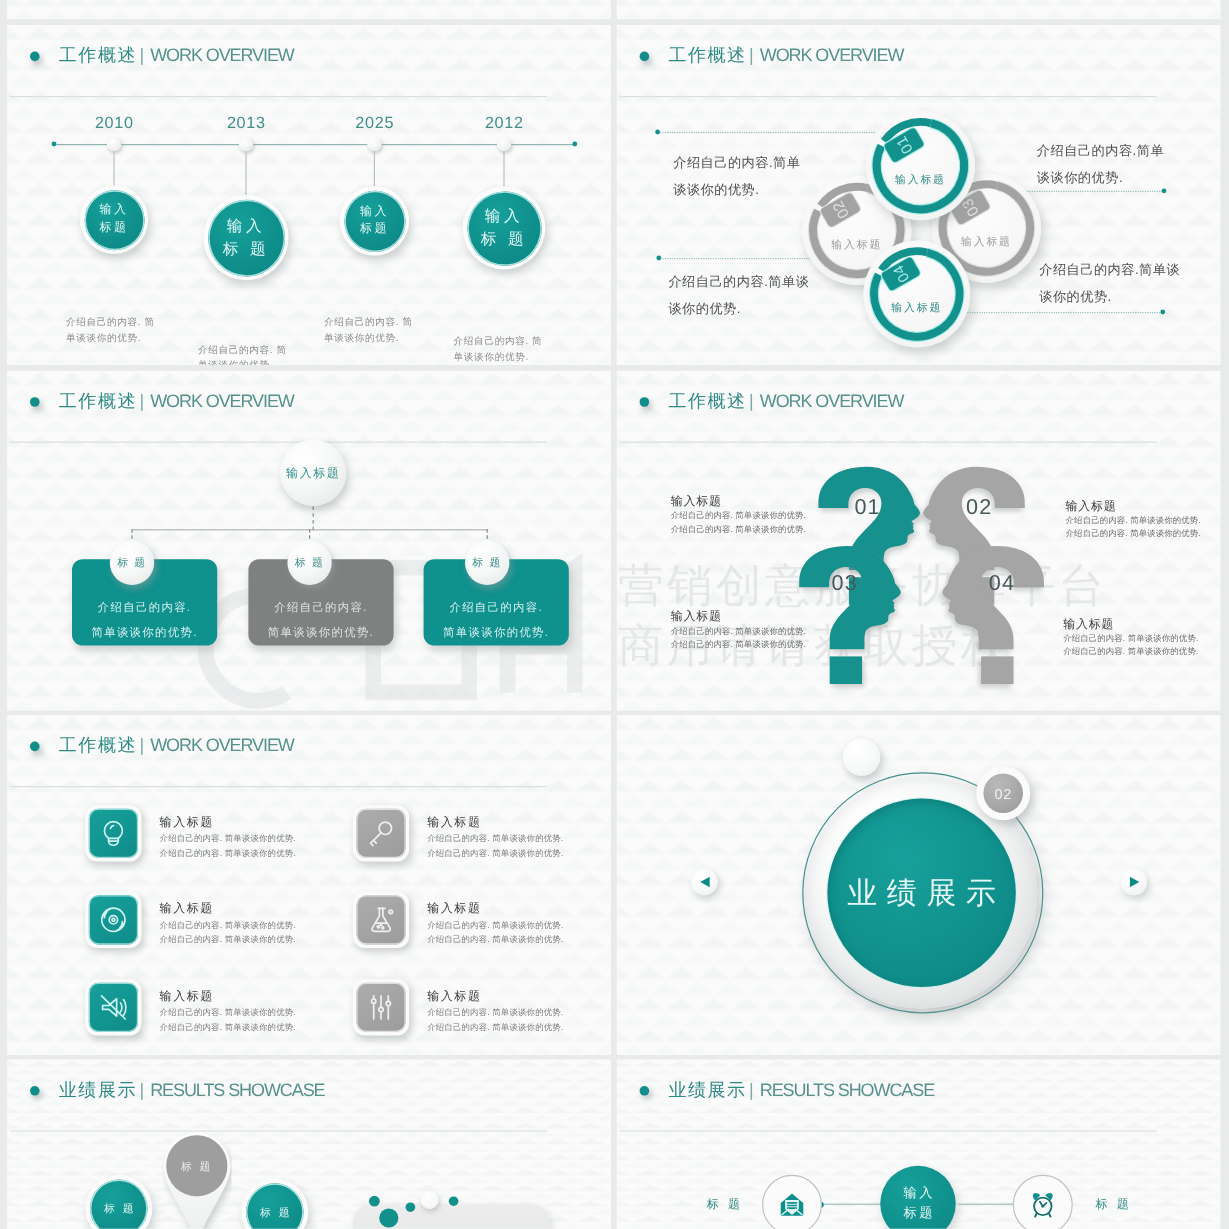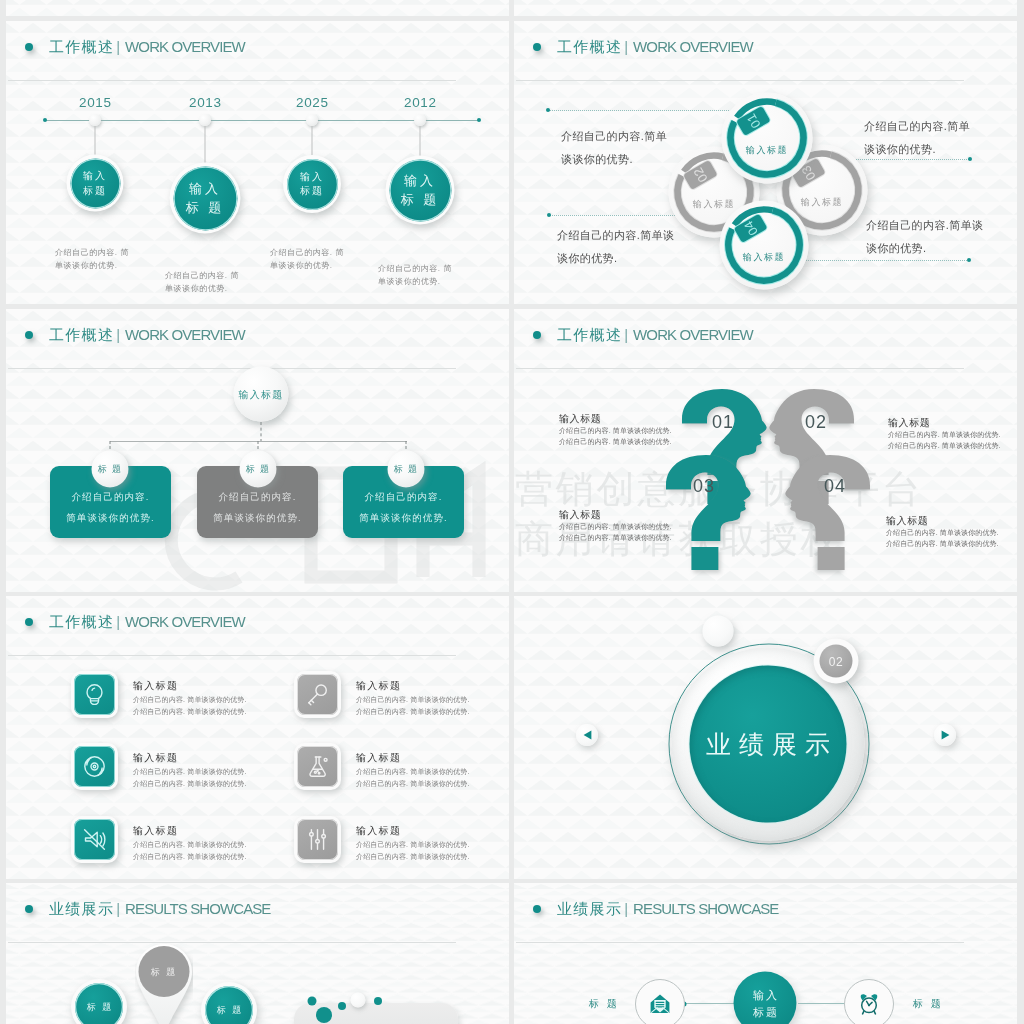--- a/index.html
+++ b/index.html
@@ -63,20 +63,21 @@
   .s1 .bub .fill{
     position:absolute;inset:3.5px;border-radius:50%;
     background:radial-gradient(circle at 40% 32%, #16a09b 0%, #10918d 50%, #0a8481 100%);
     box-shadow:inset 0 0 0 1.2px rgba(196,240,238,.85);
     display:flex;flex-direction:column;align-items:center;justify-content:center;
     color:#e4f7f6;text-align:center;letter-spacing:2px;line-height:1.45;
   }
   .s1 .cap{
     position:absolute;font-size:8px;line-height:12.7px;color:#8b8b8b;letter-spacing:.55px;
     white-space:pre;
+    margin-top:16px;
   }
 
   
   .s2{position:absolute;inset:0;}
   .s2 .disc{
     position:absolute;border-radius:50%;transform:translate(-50%,-50%);
     background:radial-gradient(circle at 42% 34%, #fdfdfd 0%, #f6f6f6 60%, #eeefef 100%);
     box-shadow:3px 5px 9px rgba(150,156,156,.42);
   }
   .s2 .disc svg{position:absolute;left:0;top:0;overflow:visible;}
@@ -100,22 +101,22 @@
     box-shadow:2px 4px 7px rgba(150,158,158,.5);
     display:flex;align-items:center;justify-content:center;
     font-size:10px;color:#2f8f8a;letter-spacing:1.3px;
   }
   .s3 .vline{position:absolute;width:0;border-left:1.5px dashed #808888;transform:translateX(-50%);}
   .s3 .hline{position:absolute;height:0;border-top:1px solid #aeb3b3;}
   .s3 .box{
     position:absolute;border-radius:9px;box-sizing:border-box;overflow:hidden;
     box-shadow:2px 4px 7px rgba(150,158,158,.42);
     display:flex;flex-direction:column;align-items:center;justify-content:flex-end;
-    padding-bottom:10px;font-size:9.5px;line-height:21px;letter-spacing:1.1px;
-    text-align:center;white-space:pre;
+    font-size:9.5px;line-height:21px;letter-spacing:1.1px;
+    text-align:center;white-space:pre;margin-left:10px;
   }
   
   .s4{position:absolute;inset:0;}
   .s4 .wm{
     position:absolute;left:1px;top:155px;font-size:38px;line-height:50px;
     color:rgba(218,221,221,.62);letter-spacing:2.8px;white-space:pre;font-weight:400;
     pointer-events:none;
   }
   .s4 .qf{position:absolute;}
   .s4 .qf svg{display:block;overflow:visible;}
@@ -295,21 +296,21 @@
     <div class="hdr">
       <div class="dot"></div>
       <div class="ttl"><span>工作概述</span><span class="sep">|</span><span class="en">WORK OVERVIEW</span></div>
       <div class="rule"></div>
     </div>
     <div class="s1">
       <div class="axis"></div>
       <div class="axdot" style="left:39px;"></div>
       <div class="axdot" style="left:473px;"></div>
 
-      <div class="year" style="left:89px;">2015</div>
+      <div class="year" style="left:89px;">2010</div>
       <div class="year" style="left:199px;">2013</div>
       <div class="year" style="left:306px;">2025</div>
       <div class="year" style="left:414px;">2012</div>
 
       <div class="node" style="left:89px;"></div>
       <div class="node" style="left:199px;"></div>
       <div class="node" style="left:306px;"></div>
       <div class="node" style="left:414px;"></div>
 
       <div class="stem" style="left:89px;height:52px;"></div>

